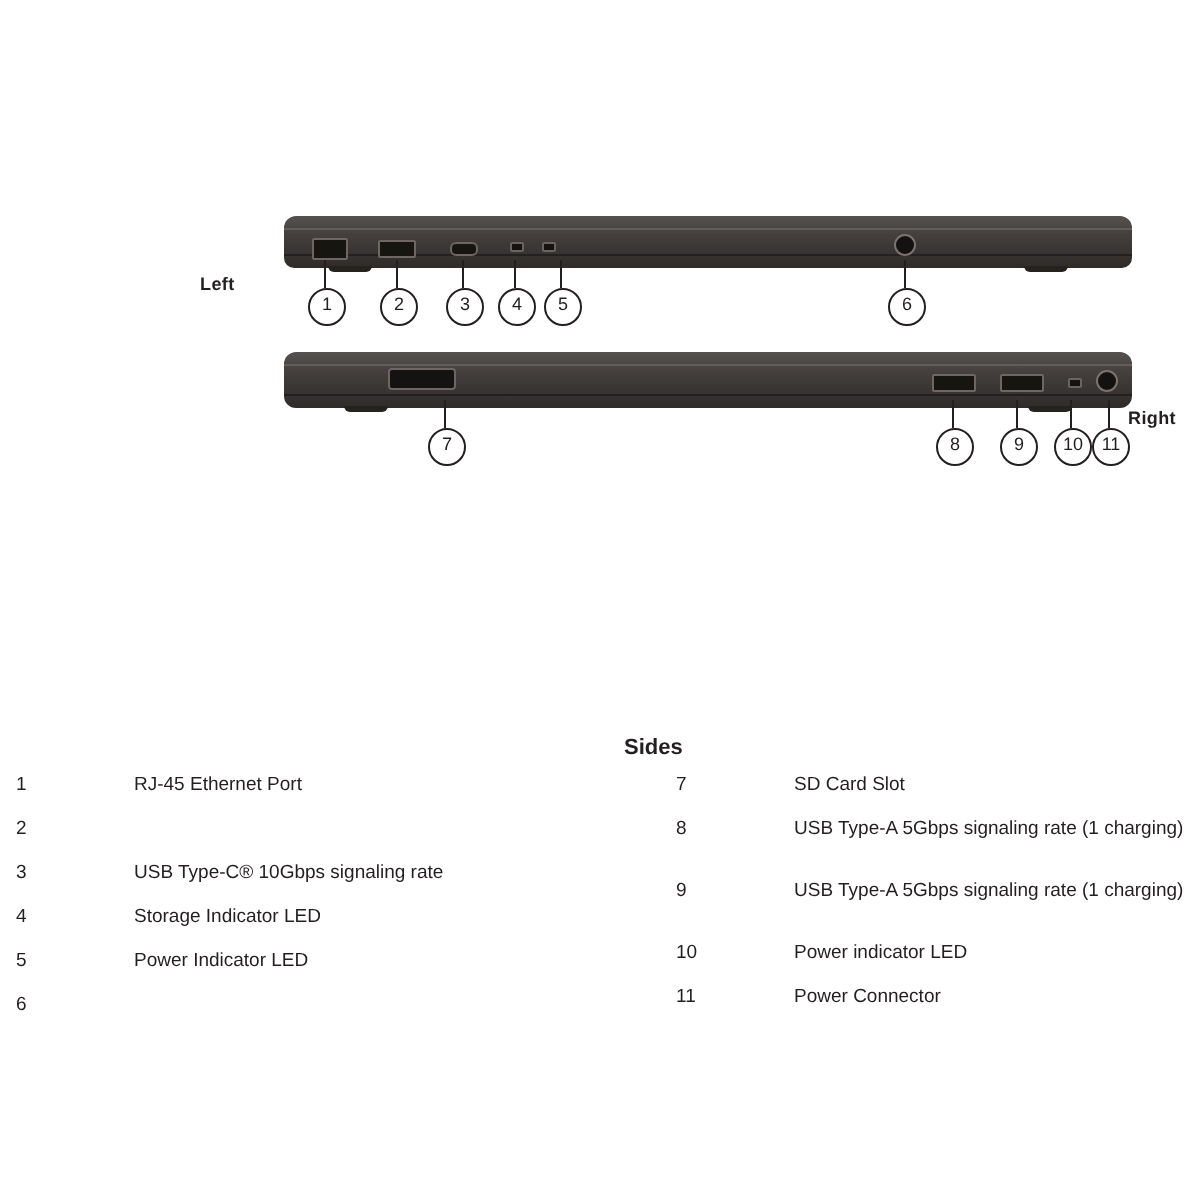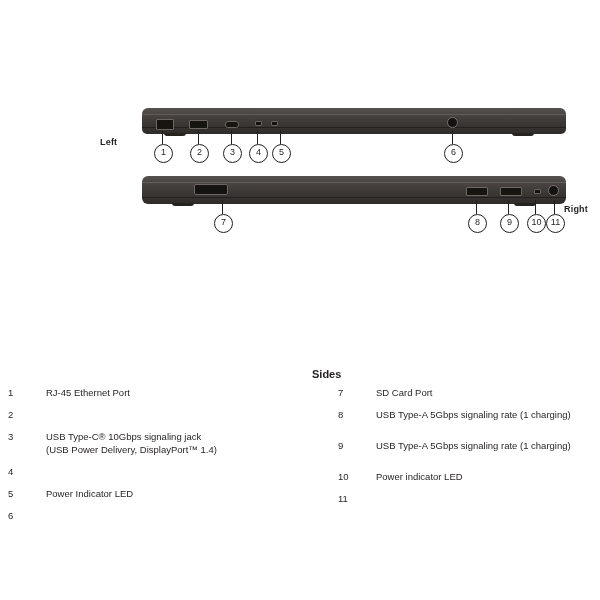--- a/index.html
+++ b/index.html
@@ -163,20 +163,21 @@
     line-height: 13px;
   }
   .legend-row .num {
     width: 38px;
     flex: 0 0 38px;
     color: #231f20;
   }
   .legend-row .txt {
     flex: 1;
     color: #231f20;
+    margin-left: 21px;
   }
   .legend-row .txt .sub {
     display: block;
   }
 </style>
 </head>
 <body>
 
 <div class="page">
 
@@ -254,52 +255,53 @@
       <div class="legend-row">
         <span class="num">1</span>
         <span class="txt">RJ-45 Ethernet Port</span>
       </div>
       <div class="legend-row">
         <span class="num">2</span>
       </div>
       <div class="legend-row">
         <span class="num">3</span>
         <span class="txt">
-          <span>USB Type-C® 10Gbps signaling jack</span>
-          <span class="sub">(USB Power Delivery, DisplayPort™ 1.4)</span>
+          <span>USB Type-C® 10Gbps signaling rate</span>
         </span>
       </div>
       <div class="legend-row">
         <span class="num">4</span>
+        <span class="txt">Storage Indicator LED</span>
       </div>
       <div class="legend-row">
         <span class="num">5</span>
         <span class="txt">Power Indicator LED</span>
       </div>
       <div class="legend-row">
         <span class="num">6</span>
       </div>
     </div>
 
     <div class="legend-col col-right">
       <div class="legend-row">
         <span class="num">7</span>
-        <span class="txt">SD Card Port</span>
+        <span class="txt">SD Card Slot</span>
       </div>
       <div class="legend-row" style="margin-bottom:18px;">
         <span class="num">8</span>
         <span class="txt">USB Type-A 5Gbps signaling rate (1 charging)</span>
       </div>
       <div class="legend-row" style="margin-bottom:18px;">
         <span class="num">9</span>
         <span class="txt">USB Type-A 5Gbps signaling rate (1 charging)</span>
       </div>
       <div class="legend-row">
         <span class="num">10</span>
         <span class="txt">Power indicator LED</span>
       </div>
       <div class="legend-row">
         <span class="num">11</span>
+        <span class="txt">Power Connector</span>
       </div>
     </div>
   </div>
 
 </div>
 
 </body></html>

